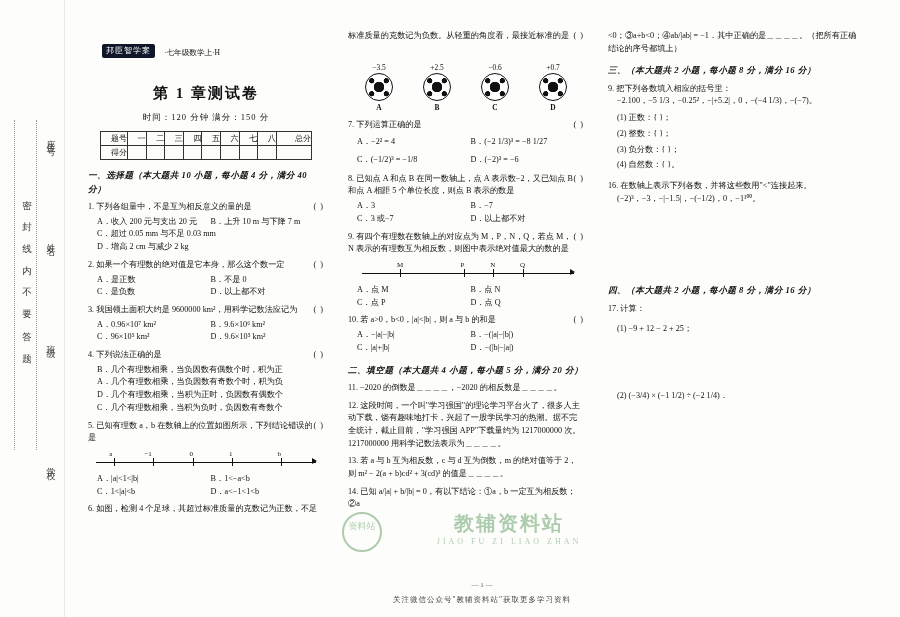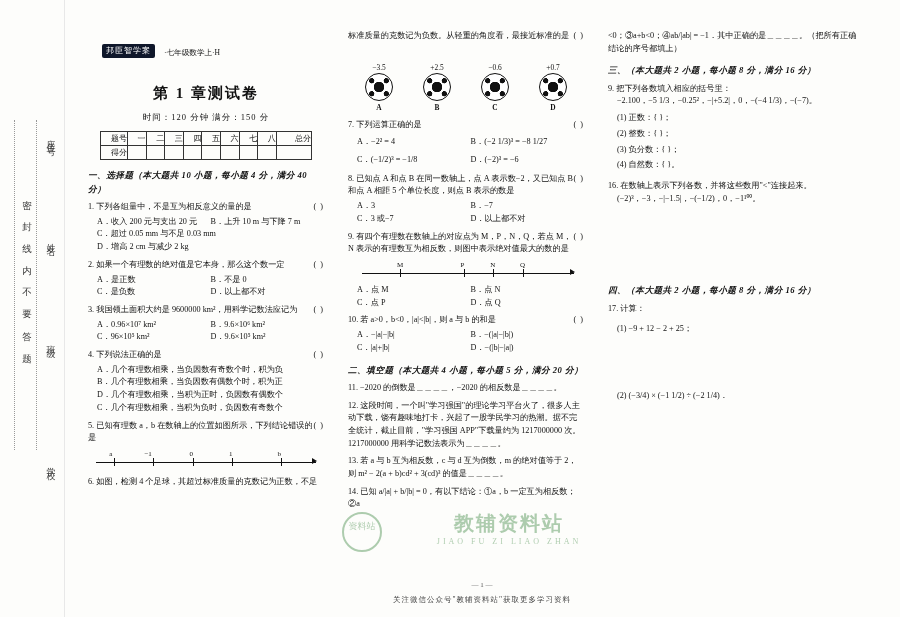--- a/index.html
+++ b/index.html
@@ -266,22 +266,22 @@
           <div class="opt">A．0.96×10⁷ km²</div>
           <div class="opt">B．9.6×10⁶ km²</div>
           <div class="opt">C．96×10⁵ km²</div>
           <div class="opt">D．9.6×10⁵ km²</div>
         </div>
       </div>
 
       <div class="q">
         <div class="qline"><span class="paren">(      )</span><span>4.</span> <span>下列说法正确的是</span></div>
         <div class="opts indent">
+          <div class="opt full">B．几个有理数相乘，当负因数有偶数个时，积为正</div>
           <div class="opt full">A．几个有理数相乘，当负因数有奇数个时，积为负</div>
-          <div class="opt full">B．几个有理数相乘，当负因数有偶数个时，积为正</div>
           <div class="opt full">D．几个有理数相乘，当积为正时，负因数有偶数个</div>
           <div class="opt full">C．几个有理数相乘，当积为负时，负因数有奇数个</div>
         </div>
       </div>
 
       <div class="q">
         <div class="qline"><span class="paren">(      )</span><span>5.</span> <span>已知有理数 a，b 在数轴上的位置如图所示，下列结论错误的是</span></div>
         <div class="numline">
           <div class="axis"></div>
           <div class="arrow"></div>
@@ -289,20 +289,26 @@
             <div class="lbl" style="left:6%;">a</div>
           <div class="tick" style="left:26%;"></div>
             <div class="lbl" style="left:22%;">−1</div>
           <div class="tick" style="left:44%;"></div>
             <div class="lbl" style="left:42.5%;">0</div>
           <div class="tick" style="left:62%;"></div>
             <div class="lbl" style="left:60.5%;">1</div>
           <div class="tick" style="left:84%;"></div>
             <div class="lbl" style="left:82.5%;">b</div>
         </div>
+        <div class="opts indent">
+          <div class="opt">A．|a|&lt;1&lt;|b|</div>
+          <div class="opt">B．1&lt;−a&lt;b</div>
+          <div class="opt">C．1&lt;|a|&lt;b</div>
+          <div class="opt">D．a&lt;−1&lt;1&lt;b</div>
+        </div>
       </div>
 
       <div class="q">
         <div class="qline"><span>6.</span> <span>如图，检测 4 个足球，其超过标准质量的克数记为正数，不足</span></div>
       </div>
     </div>
 
     <div class="col col2">
 
       <div class="qline">

